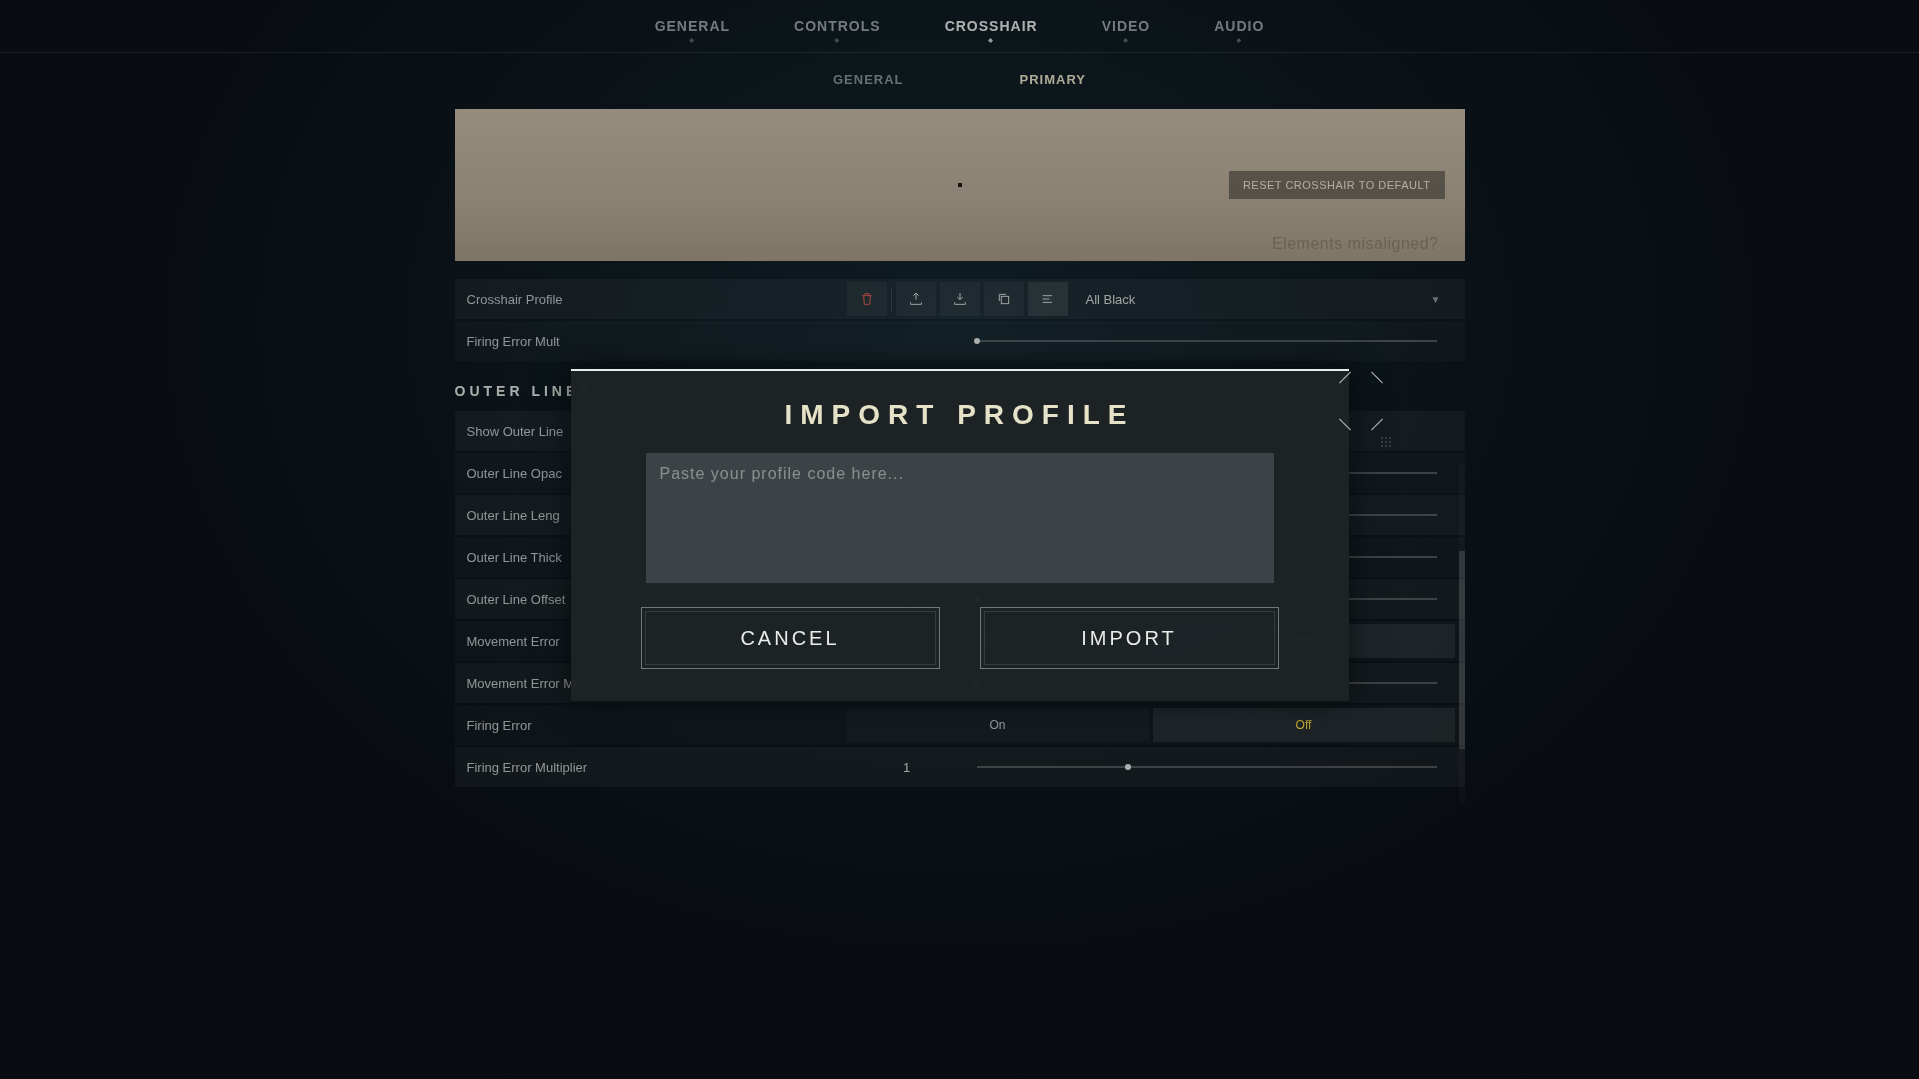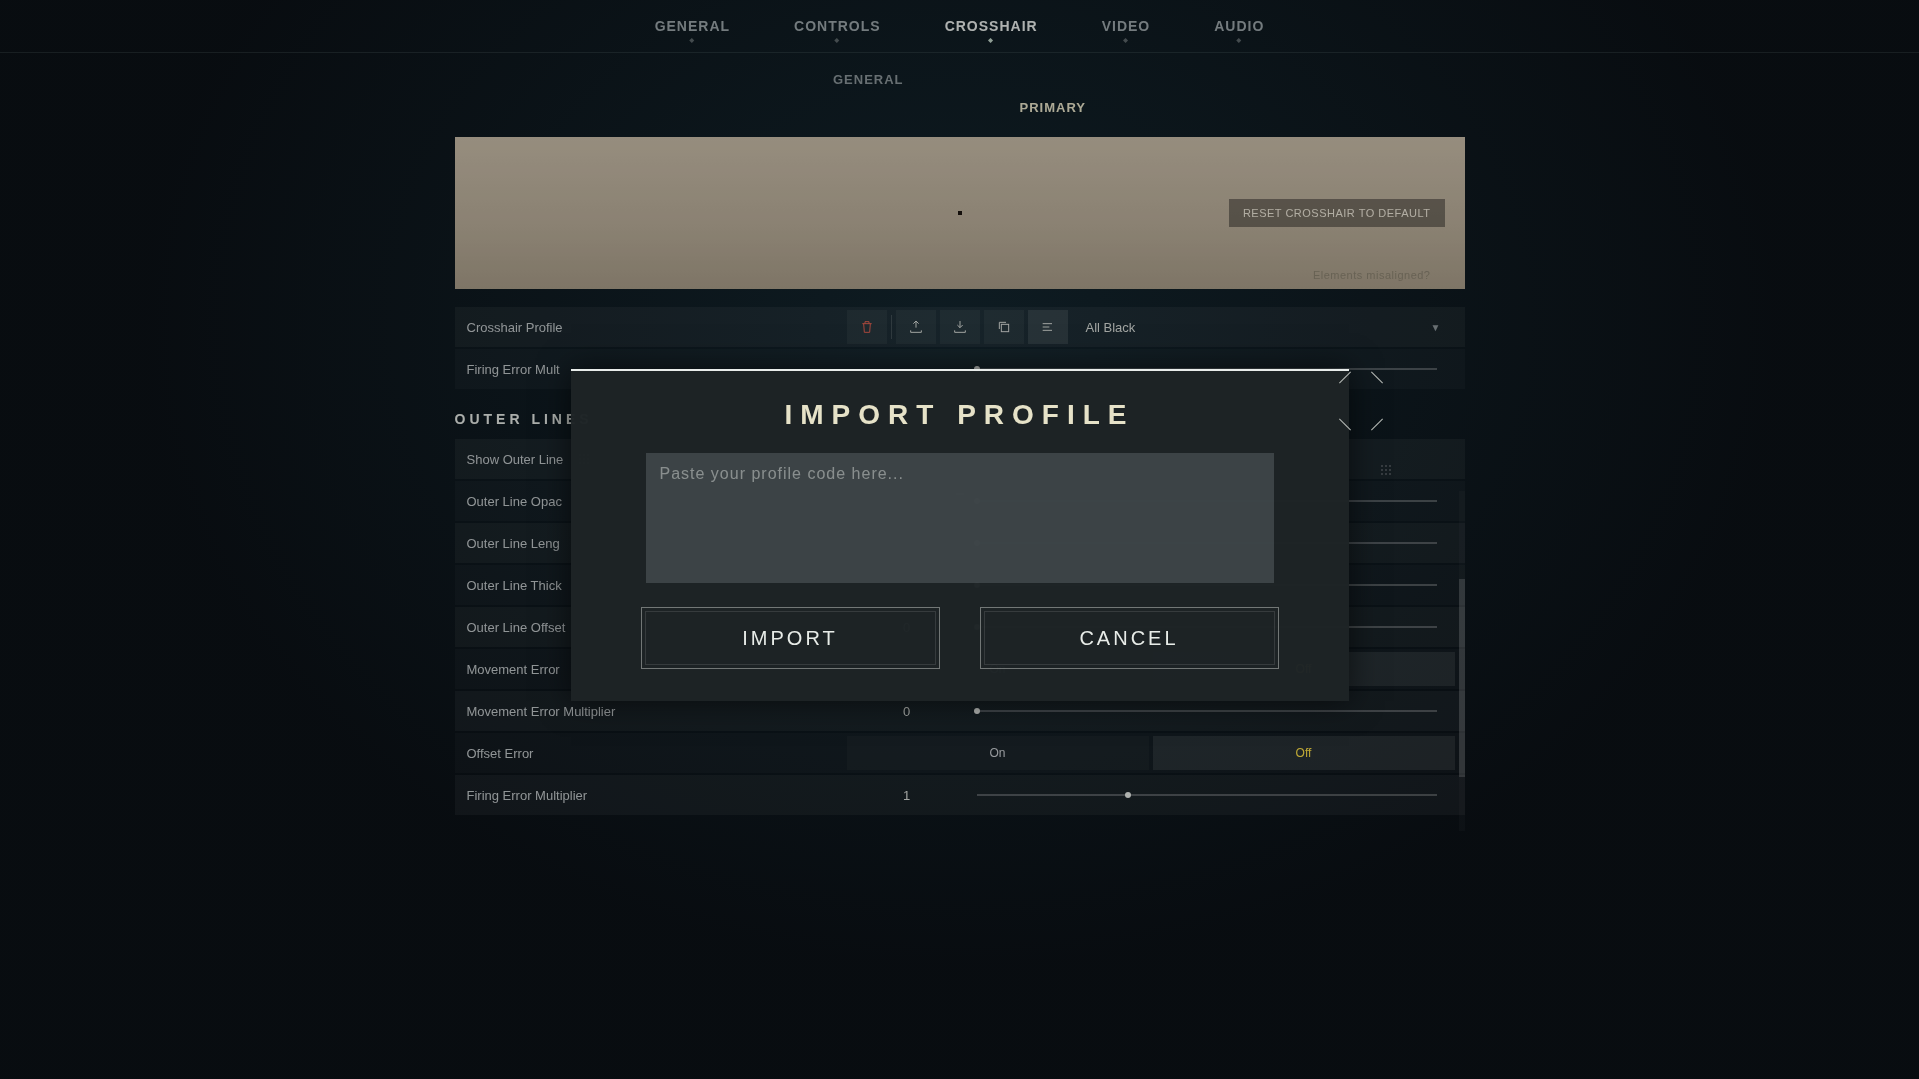--- a/index.html
+++ b/index.html
@@ -10,28 +10,28 @@
 
 .top-tabs { display: flex; justify-content: center; gap: 48px; padding-top: 14px; font-size: 14px; letter-spacing: 1px; font-weight: 600; }
 .top-tab { color: #9aa4a8; cursor: pointer; padding: 4px 8px; position: relative; }
 .top-tab.active { color: #e8ecea; }
 .top-tab::after { content: '◆'; position: absolute; left: 50%; transform: translateX(-50%); top: 22px; font-size: 6px; color: #5a6468; }
 .top-tab.active::after { color: #c0d4c8; }
 .topline { position: absolute; top: 52px; left: 0; right: 0; height: 1px; background: rgba(120,140,140,0.2); }
 
 .sub-tabs { display: flex; justify-content: center; gap: 100px; margin-top: 30px; font-size: 13px; letter-spacing: 1px; font-weight: 600; }
 .sub-tab { color: #8a9498; cursor: pointer; padding: 4px 8px; }
-.sub-tab.active { color: #e6e2c8; margin-top: 28px; }
+.sub-tab.active { color: #e6e2c8; }
 
 
 .panel { width: 1010px; margin: 18px auto 0; position: relative; }
 .preview { height: 152px; background: linear-gradient(180deg, #c8bca8 0%, #b8ac98 60%, #a89c88 100%); position: relative; }
 .preview-dot { position: absolute; left: 50%; top: 50%; width: 4px; height: 4px; background: #1a1410; transform: translate(-50%,-50%); }
 .reset-btn { position: absolute; right: 20px; top: 50%; transform: translateY(-50%); background: rgba(10,10,10,0.4); color: #ece6d8; font-size: 11px; letter-spacing: 0.5px; padding: 8px 14px; cursor: pointer; }
-.misaligned { position: absolute; right: 34px; bottom: 8px; font-size: 11px; color: #8a8270; letter-spacing: 0.5px; cursor: pointer; margin-left: 12px; }
+.misaligned { position: absolute; right: 26px; bottom: 8px; font-size: 16px; color: #8a8270; letter-spacing: 0.5px; cursor: pointer; margin-left: 12px; }
 
 .rows { margin-top: 18px; }
 .row { display: flex; align-items: center; background: rgba(255,255,255,0.03); margin-bottom: 2px; height: 40px; padding: 0 10px 0 12px; font-size: 13px; }
 .row.alt { background: rgba(255,255,255,0.05); }
 .row-label { flex: 0 0 380px; color: #c0c6c8; }
 .row-controls { flex: 1; display: flex; align-items: center; gap: 10px; }
 .icon-btn { width: 40px; height: 34px; background: rgba(255,255,255,0.05); display: flex; align-items: center; justify-content: center; cursor: pointer; }
 .icon-btn.sel { background: rgba(255,255,255,0.1); }
 .icon-btn svg { width: 16px; height: 16px; stroke: #d8dcd8; fill: none; stroke-width: 1.5; }
 .icon-btn.danger svg { stroke: #e06050; }
@@ -226,21 +226,21 @@
         <div class="row alt">
             <div class="row-label">Movement Error Multiplier</div>
             <div class="row-controls">
               <div class="numval">0</div>
               <div class="slider-track">
                 <div class="slider-thumb" style="left:0%"></div>
               </div>
             </div>
           </div>
         <div class="row">
-            <div class="row-label">Offset Error</div>
+            <div class="row-label">Firing Error</div>
             <div class="onoff-wrap">
               <div class="onoff">On</div>
               <div class="onoff sel">Off</div>
             </div>
           </div>
         <div class="row alt">
             <div class="row-label">Firing Error Multiplier</div>
             <div class="row-controls">
               <div class="numval">1</div>
               <div class="slider-track">
@@ -258,17 +258,17 @@
   </div>
 
   <div class="modal-backdrop"></div>
   <div class="modal">
     <div class="modal-corners">
         <div class="mc2"></div>
       </div>
     <div class="modal-title">IMPORT PROFILE</div>
     <textarea class="modal-input" placeholder="Paste your profile code here..." style=""></textarea>
     <div class="modal-btns">
+      <button class="modal-btn">CANCEL</button>
       <button class="modal-btn">IMPORT</button>
-      <button class="modal-btn">CANCEL</button>
     </div>
   </div>
 </div>
 
 </body></html>

